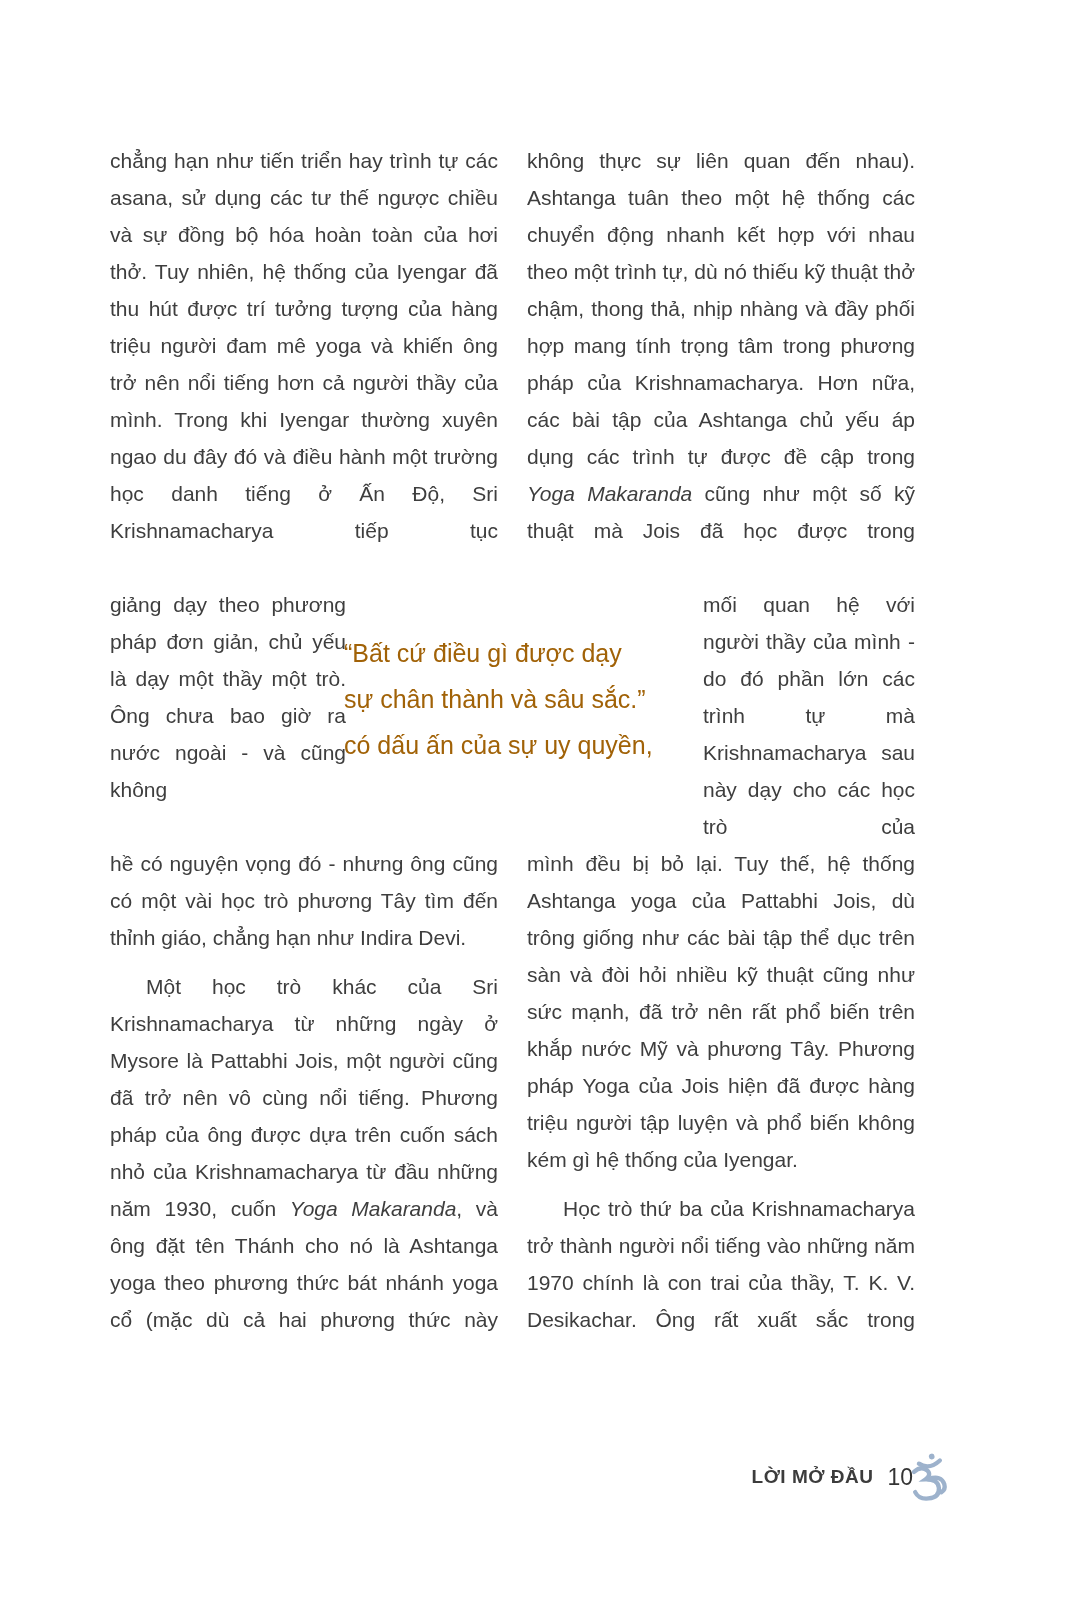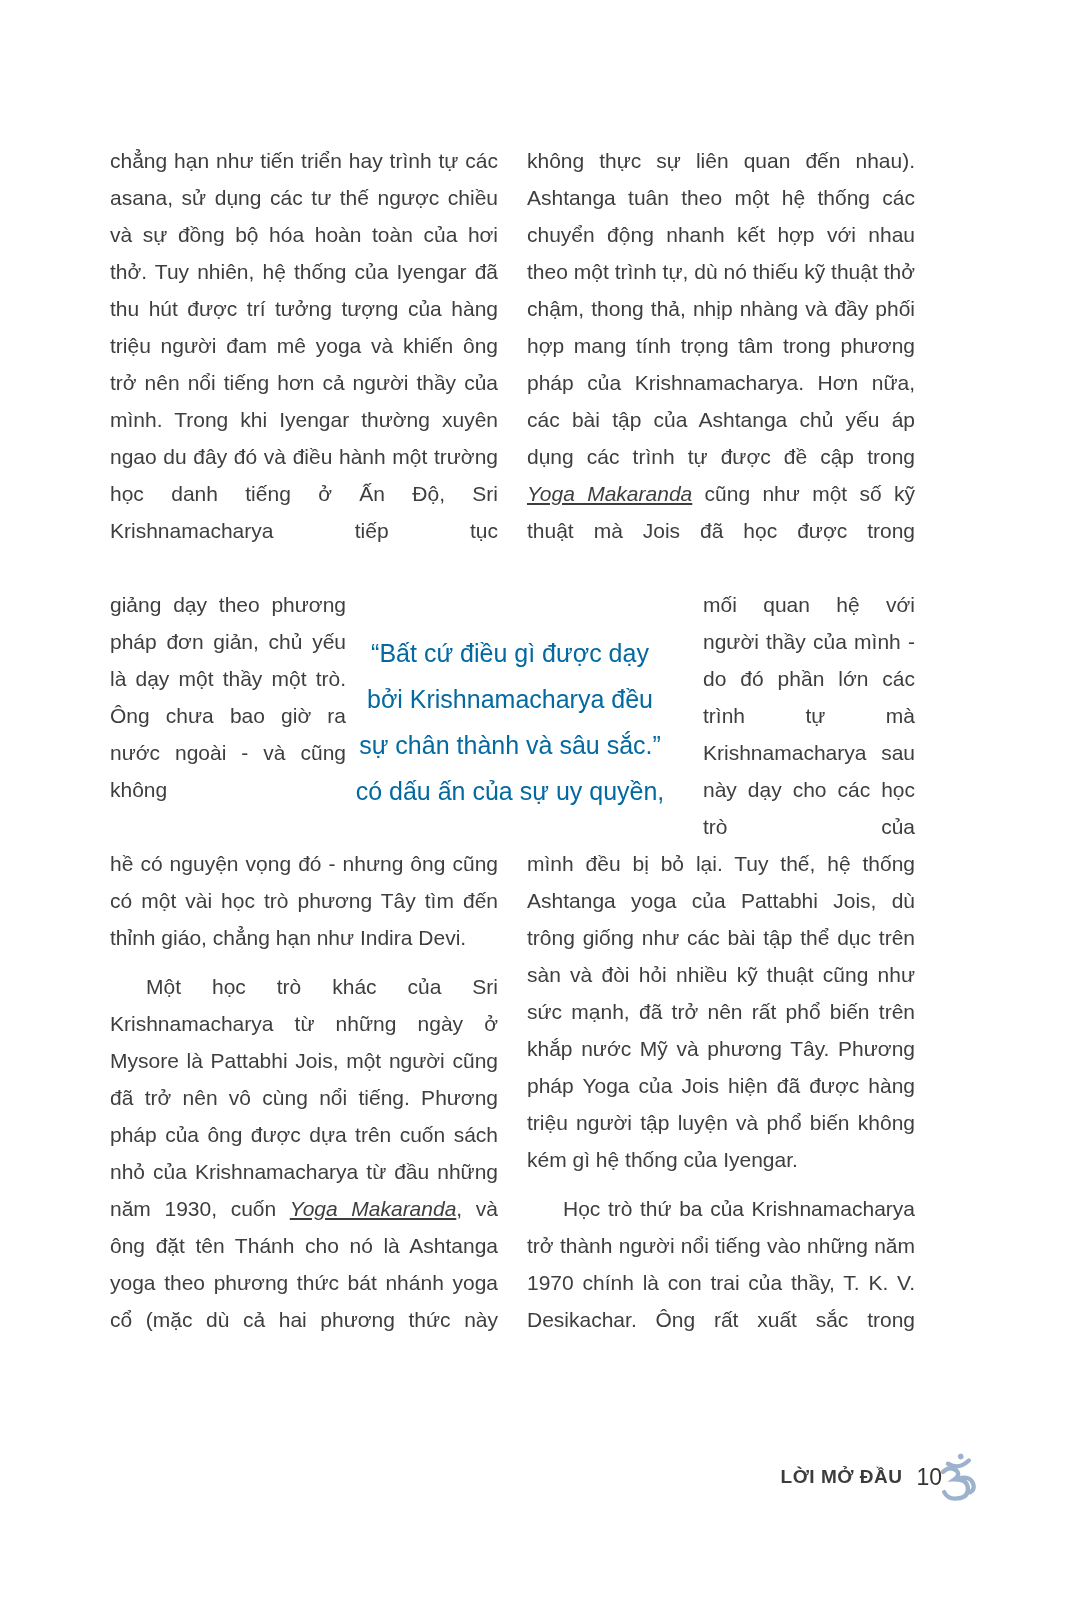--- a/index.html
+++ b/index.html
@@ -28,41 +28,41 @@
     width: 236px;
     min-height: 259px;
   }
   .narrow-right {
     width: 212px;
     margin-left: 176px;
     min-height: 259px;
   }
   .seg-a { min-height: 444px; }
   .para-indent { text-indent: 36px; margin-top: 12px; }
-  .italic { font-style: italic; text-decoration: underline; }
+  .italic { font-style: italic; }
   .pull-quote {
     position: absolute;
-    left: 336px;
+    left: 344px;
     top: 630px;
     width: 348px;
-    text-align: center;
-    color: #0369a1;
+    text-align: left;
+    color: #a16207;
     font-size: 25px;
     line-height: 46px;
   }
   .pq-line { white-space: nowrap; }
   .footer {
     position: absolute;
     top: 1452px;
     left: 0;
     width: 100%;
     display: flex;
     justify-content: flex-end;
     align-items: center;
-    padding-right: 83px;
+    padding-right: 112px;
     box-sizing: border-box;
   }
   .footer-label {
     font-size: 19px;
     font-weight: 700;
     letter-spacing: 0.5px;
     color: #3c3c3c;
   }
   .footer-num {
     font-size: 23px;
@@ -94,21 +94,20 @@
 
   <div class="col col-right">
     <div class="seg jlast seg-a"><span>không thực sự liên quan đến nhau). Ashtanga tuân theo một hệ thống các chuyển động nhanh kết hợp với nhau theo một trình tự, dù nó thiếu kỹ thuật thở chậm, thong thả, nhịp nhàng và đầy phối hợp mang tính trọng tâm trong phương pháp của Krishnamacharya. Hơn nữa, các bài tập của Ashtanga chủ yếu áp dụng các trình tự được đề cập trong </span><span class="italic">Yoga Makaranda</span><span> cũng như một số kỹ thuật mà Jois đã học được trong</span></div>
     <div class="seg jlast narrow-right">mối quan hệ với người thầy của mình - do đó phần lớn các trình tự mà Krishnamacharya sau này dạy cho các học trò của</div>
     <div class="seg">mình đều bị bỏ lại. Tuy thế, hệ thống Ashtanga yoga của Pattabhi Jois, dù trông giống như các bài tập thể dục trên sàn và đòi hỏi nhiều kỹ thuật cũng như sức mạnh, đã trở nên rất phổ biến trên khắp nước Mỹ và phương Tây. Phương pháp Yoga của Jois hiện đã được hàng triệu người tập luyện và phổ biến không kém gì hệ thống của Iyengar.</div>
     <div class="seg jlast para-indent">Học trò thứ ba của Krishnamacharya trở thành người nổi tiếng vào những năm 1970 chính là con trai của thầy, T. K. V. Desikachar. Ông rất xuất sắc trong</div>
   </div>
 
   <div class="pull-quote">
     <div class="pq-line">“Bất cứ điều gì được dạy</div>
-    <div class="pq-line">bởi Krishnamacharya đều</div>
     <div class="pq-line">sự chân thành và sâu sắc.”</div>
     <div class="pq-line">có dấu ấn của sự uy quyền,</div>
   </div>
 
   <div class="footer">
     <span class="footer-label">LỜI MỞ ĐẦU</span>
     <span class="footer-num">10</span>
     <span class="om-wrap">
       <svg width="62" height="50" viewBox="0 0 64 52" aria-hidden="true">
         <g fill="none" stroke="#9db2cc" stroke-width="4.5" stroke-linecap="round">

